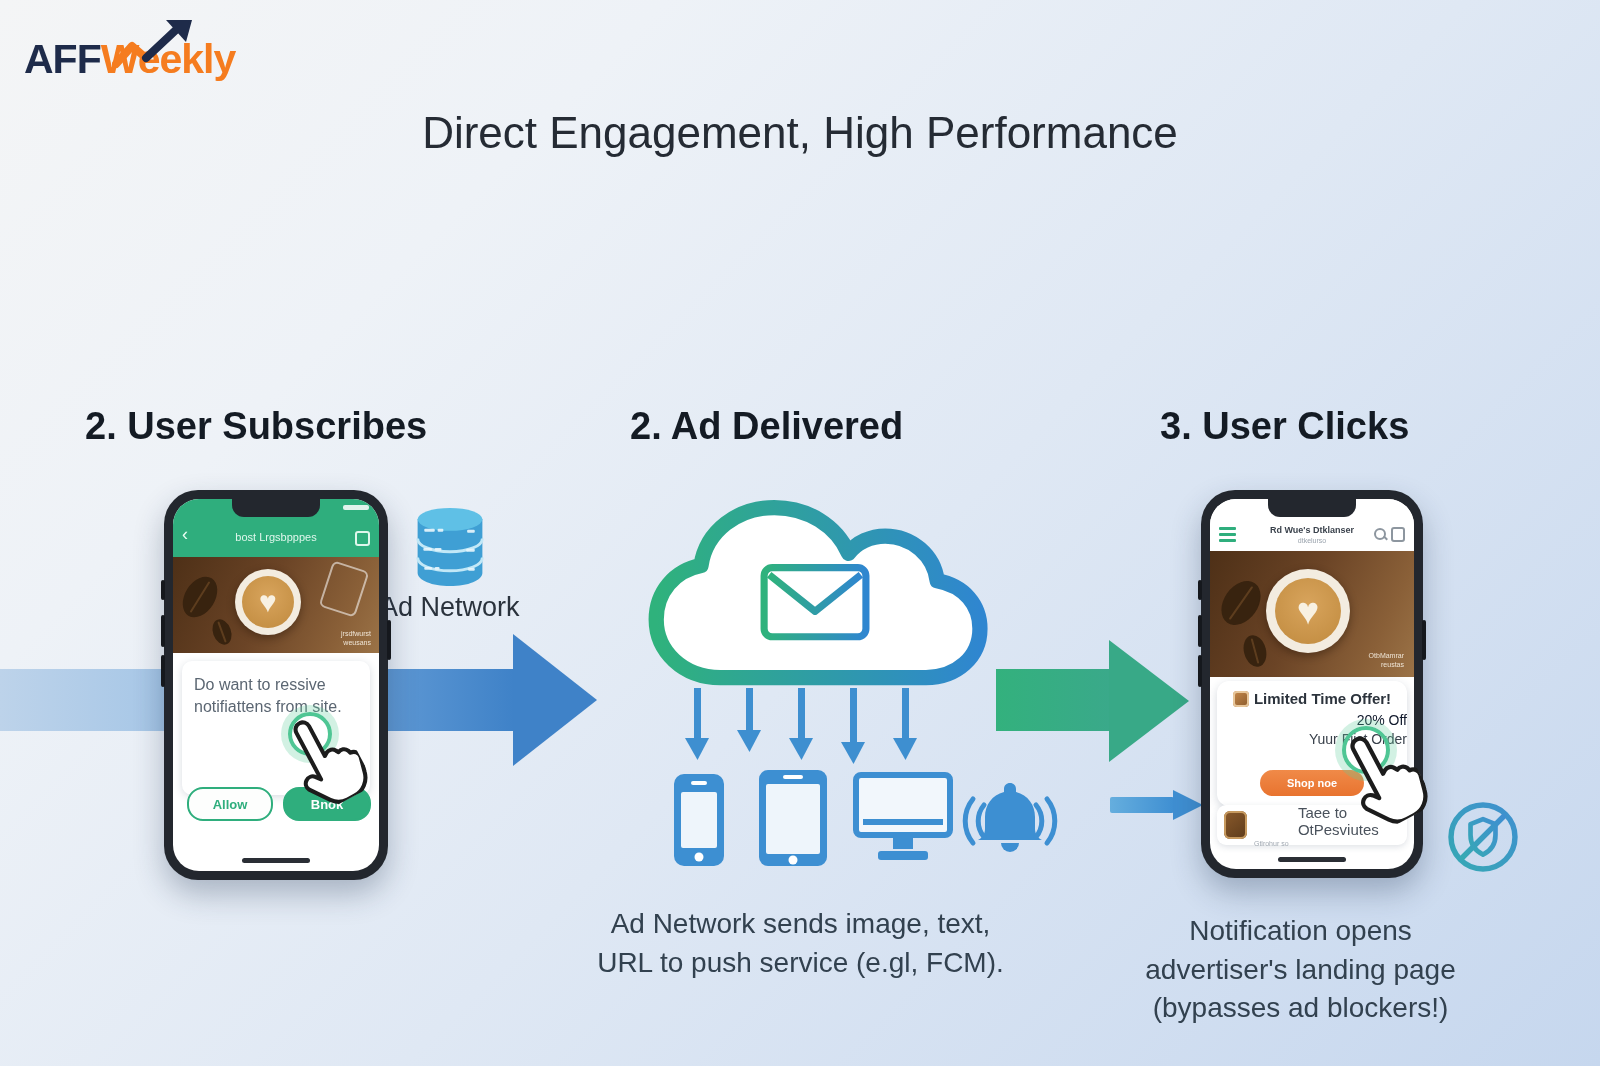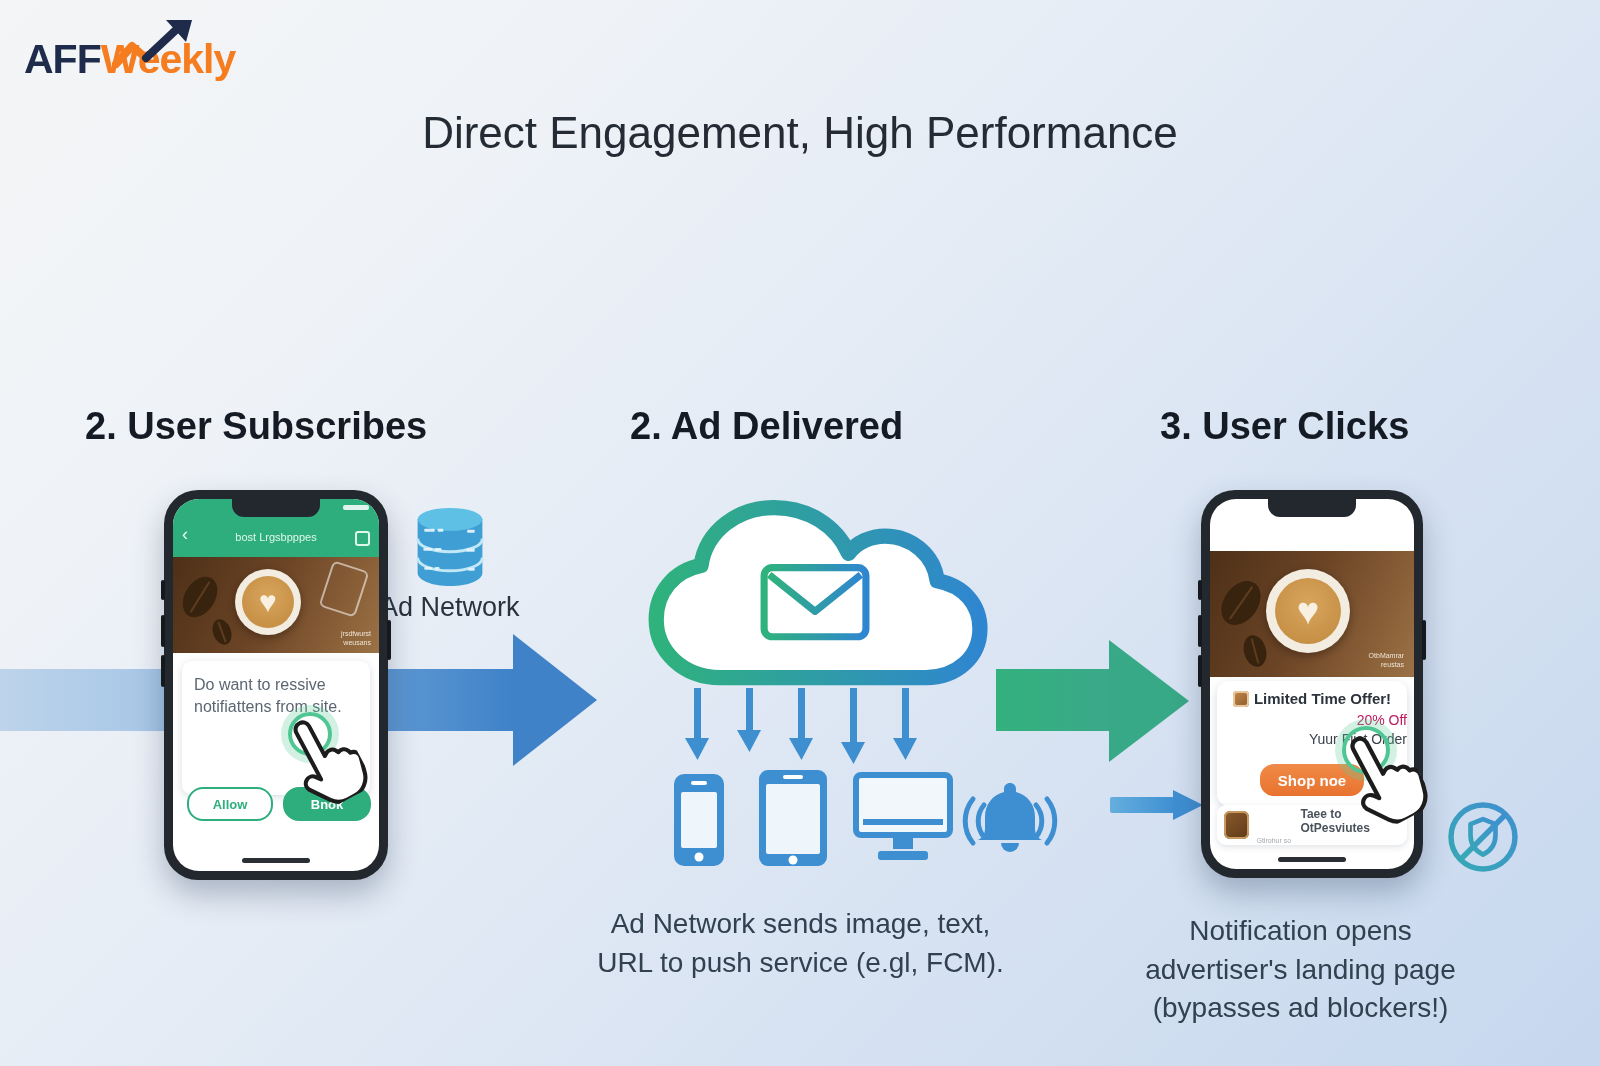--- a/index.html
+++ b/index.html
@@ -75,30 +75,30 @@
   .p3-title{position:absolute;left:0;right:0;top:26px;text-align:center;font-size:9px;font-weight:700;color:#3a424c;}
   .p3-sub{position:absolute;left:0;right:0;top:38px;text-align:center;font-size:7px;color:#9aa3ad;}
   .p3-ic1{position:absolute;right:28px;top:29px;width:8px;height:8px;border:2px solid #8d969f;border-radius:50%;}
   .p3-ic1::after{content:"";position:absolute;left:7px;top:7px;width:5px;height:2px;background:#8d969f;transform:rotate(45deg);}
   .p3-ic2{position:absolute;right:9px;top:28px;width:10px;height:11px;border:2px solid #8d969f;border-radius:3px;}
   .notif{position:absolute;left:7px;right:7px;top:182px;height:116px;background:#fff;border-radius:12px;
      box-shadow:0 3px 10px rgba(40,60,90,.20);text-align:right;padding-top:9px;}
   .notif-row{display:flex;align-items:center;justify-content:center;gap:5px;font-size:15px;font-weight:700;color:#2c333c;}
   .notif-ico{width:16px;height:16px;border-radius:4px;background:linear-gradient(140deg,#c78a4c,#8a5a2c);
      box-shadow:inset 0 0 0 2px #e8c79b;}
-  .notif-l2{margin-top:5px;font-size:14px;color:#be185d;}
+  .notif-l2{margin-top:5px;font-size:14px;color:#0f172a;}
   .notif-l3{margin-top:3px;font-size:14px;color:#39414b;}
-  .cta{position:absolute;left:50%;transform:translateX(-50%);bottom:10px;width:104px;height:32px;border-radius:14px;
-     background:linear-gradient(180deg,#f08a48,#e8732f);color:#fff;font-size:15px;font-weight:700;
+  .cta{position:absolute;left:50%;transform:translateX(-50%);bottom:10px;width:104px;height:26px;border-radius:14px;
+     background:linear-gradient(180deg,#f08a48,#e8732f);color:#fff;font-size:11px;font-weight:700;
      display:flex;align-items:center;justify-content:center;}
   .feed{position:absolute;left:7px;right:7px;top:306px;height:40px;background:#fff;border-radius:9px;
      box-shadow:0 2px 6px rgba(40,60,90,.15);display:flex;align-items:center;gap:7px;padding:0 7px;}
   .feed-ico{width:28px;height:28px;border-radius:6px;background:linear-gradient(140deg,#8a5a2c,#5d3b1a);
      box-shadow:inset 0 0 0 2px #c79a5f;}
-  .feed-t{font-size:12px;font-weight:700;color:#4a525c;margin-left:44px;}
+  .feed-t{font-size:15px;font-weight:400;color:#4a525c;margin-left:44px;}
   .feed-s{font-size:7px;color:#a0a8b1;margin-top:2px;}
 
   
   .ring{border:4px solid #4fc694;border-radius:50%;box-shadow:0 0 0 7px rgba(95,205,155,.28);z-index:5;}
   .hand{z-index:6;}
 
   
   .adnet{left:380px;top:592px;font-size:27px;color:#2a323c;z-index:2;}
 </style>
 </head>
@@ -245,20 +245,32 @@
              a7 7 0 0 1 11 -8.5 l4 5 z" fill="#fff" stroke="#1c1c1c" stroke-width="4" stroke-linejoin="round"></path>
   </svg>
 
   <div class="abs phone p3">
     <div class="side-btn" style="left:-3px;top:90px;height:20px"></div>
     <div class="side-btn" style="left:-3px;top:125px;height:32px"></div>
     <div class="side-btn" style="left:-3px;top:165px;height:32px"></div>
     <div class="side-btn" style="right:-3px;top:130px;height:40px"></div>
     <div class="screen">
       <div class="notch"></div>
+      <div class="p3-header">
+        <div class="burger">
+            <i></i>
+            <i></i>
+            <i></i>
+          </div>
+        <div class="p3-title">Rd Wue's Dtklanser</div>
+        <div class="p3-sub">dtkelurso</div>
+        <div class="p3-ic1"></div>
+        <div class="p3-ic2"></div>
+
+      </div>
       <div class="coffee" style="left:0;top:52px;right:0;height:126px">
         <div class="bean" style="left:14px;top:28px;width:34px;height:48px;transform:rotate(35deg)"></div>
         <div class="bean" style="left:34px;top:84px;width:22px;height:32px;transform:rotate(-15deg)"></div>
         <div class="cup" style="left:56px;top:18px;width:84px;height:84px">
           <div class="latte" style="width:66px;height:66px;font-size:38px">♥</div>
         </div>
         <div class="img-cap" style="right:10px;bottom:8px;white-space:pre-line">OtbMamrar
 reustas</div>
       </div>
       <div class="notif">

